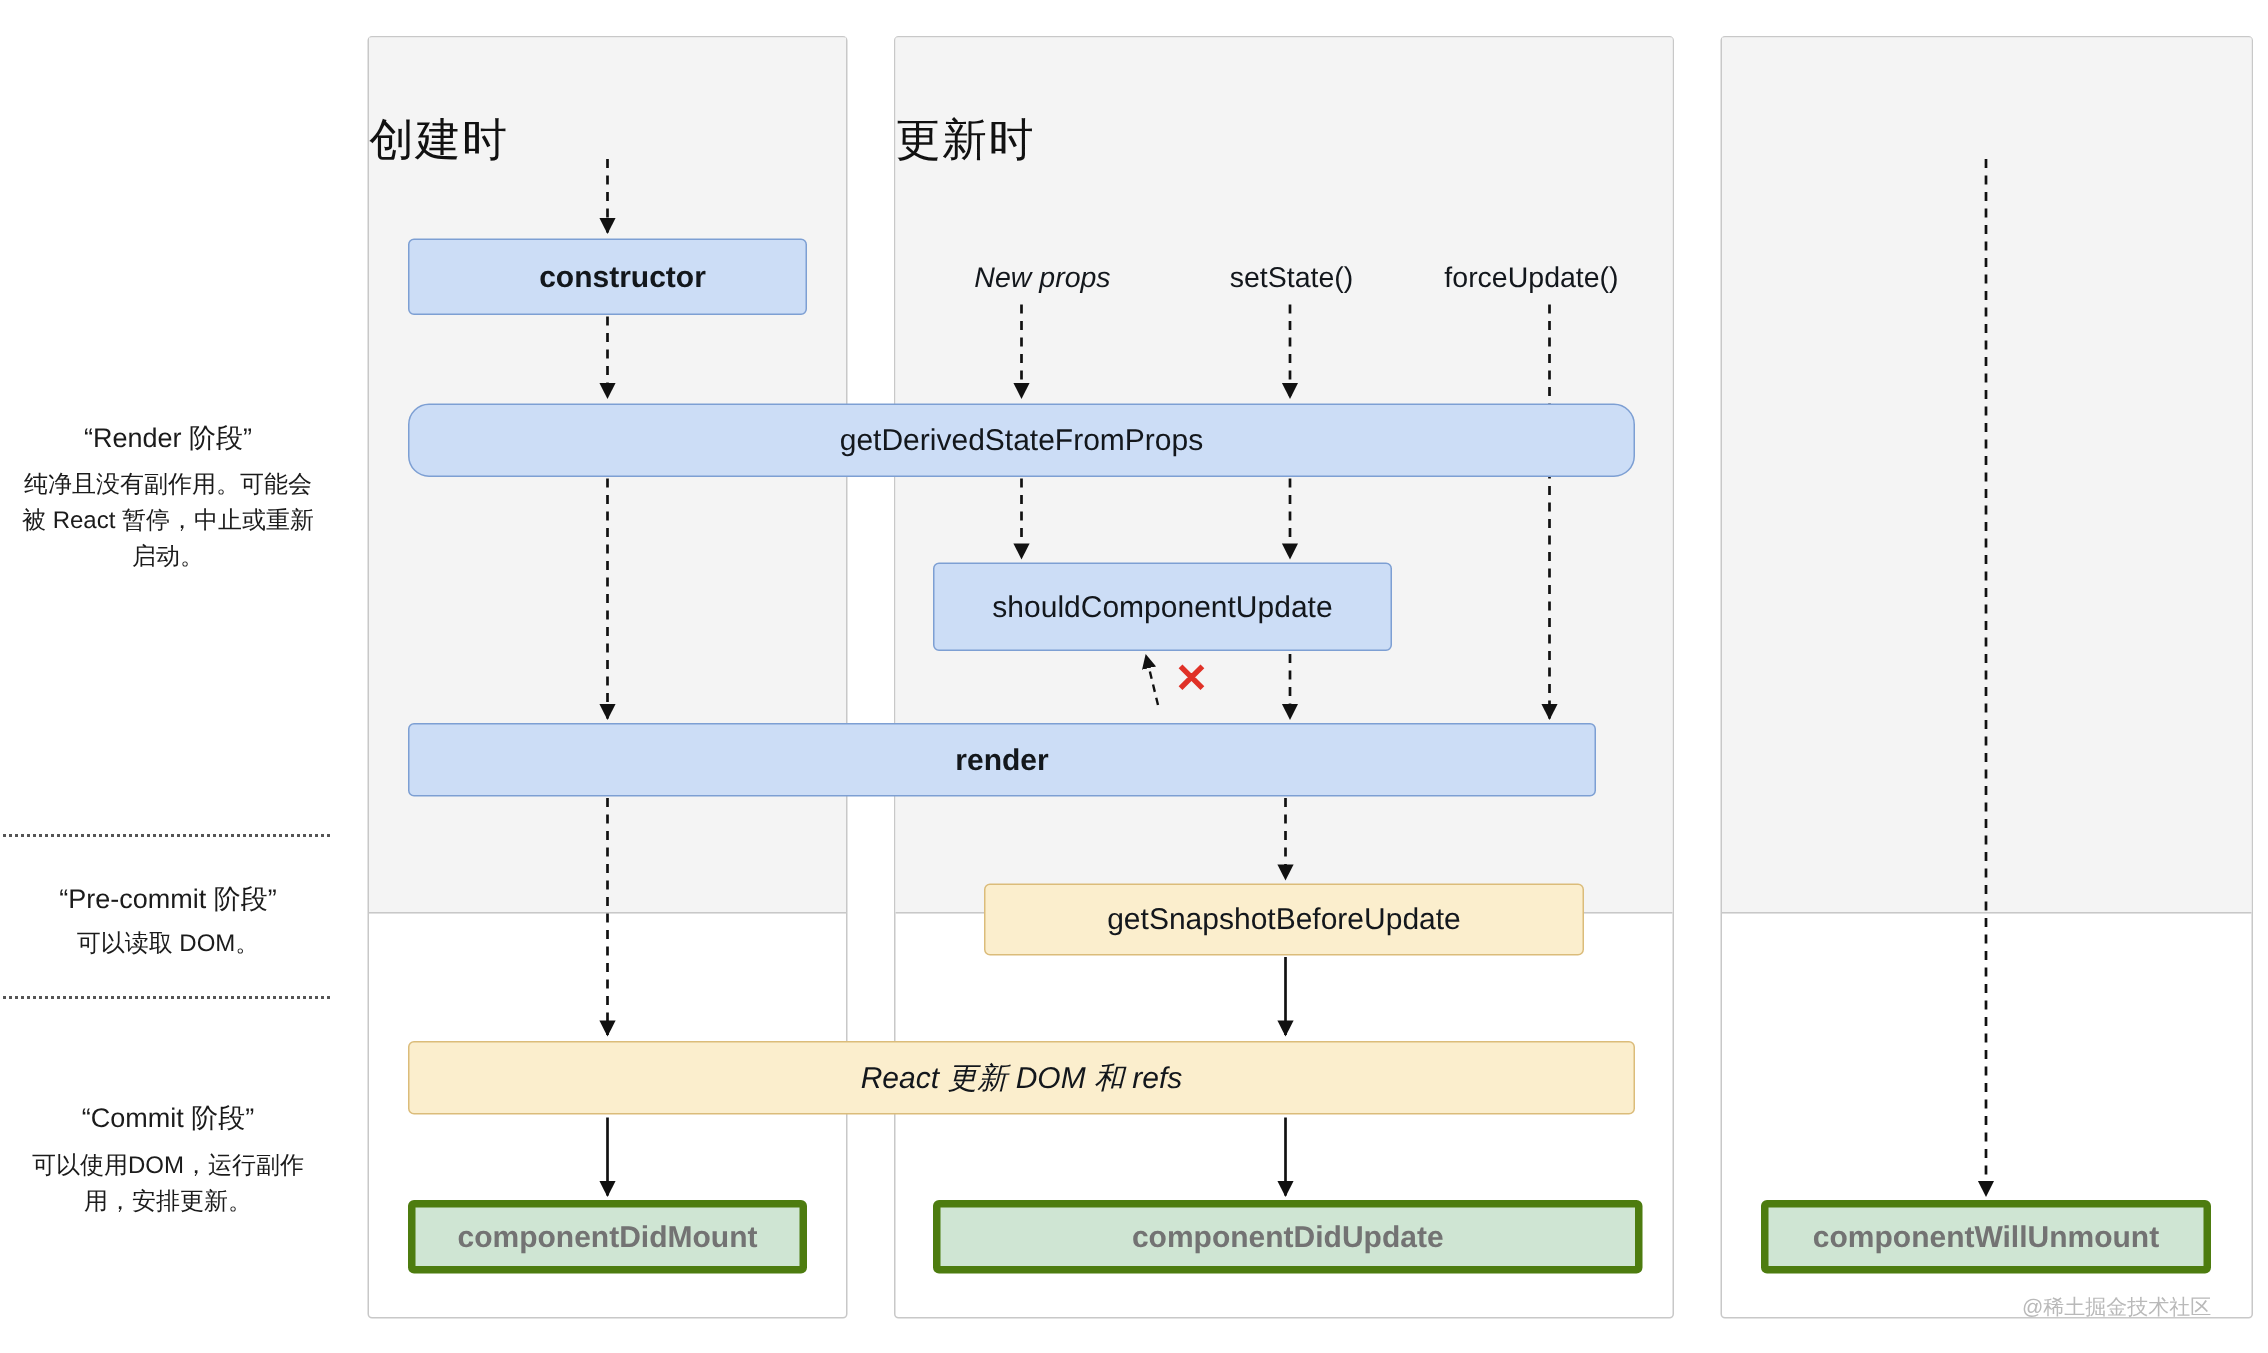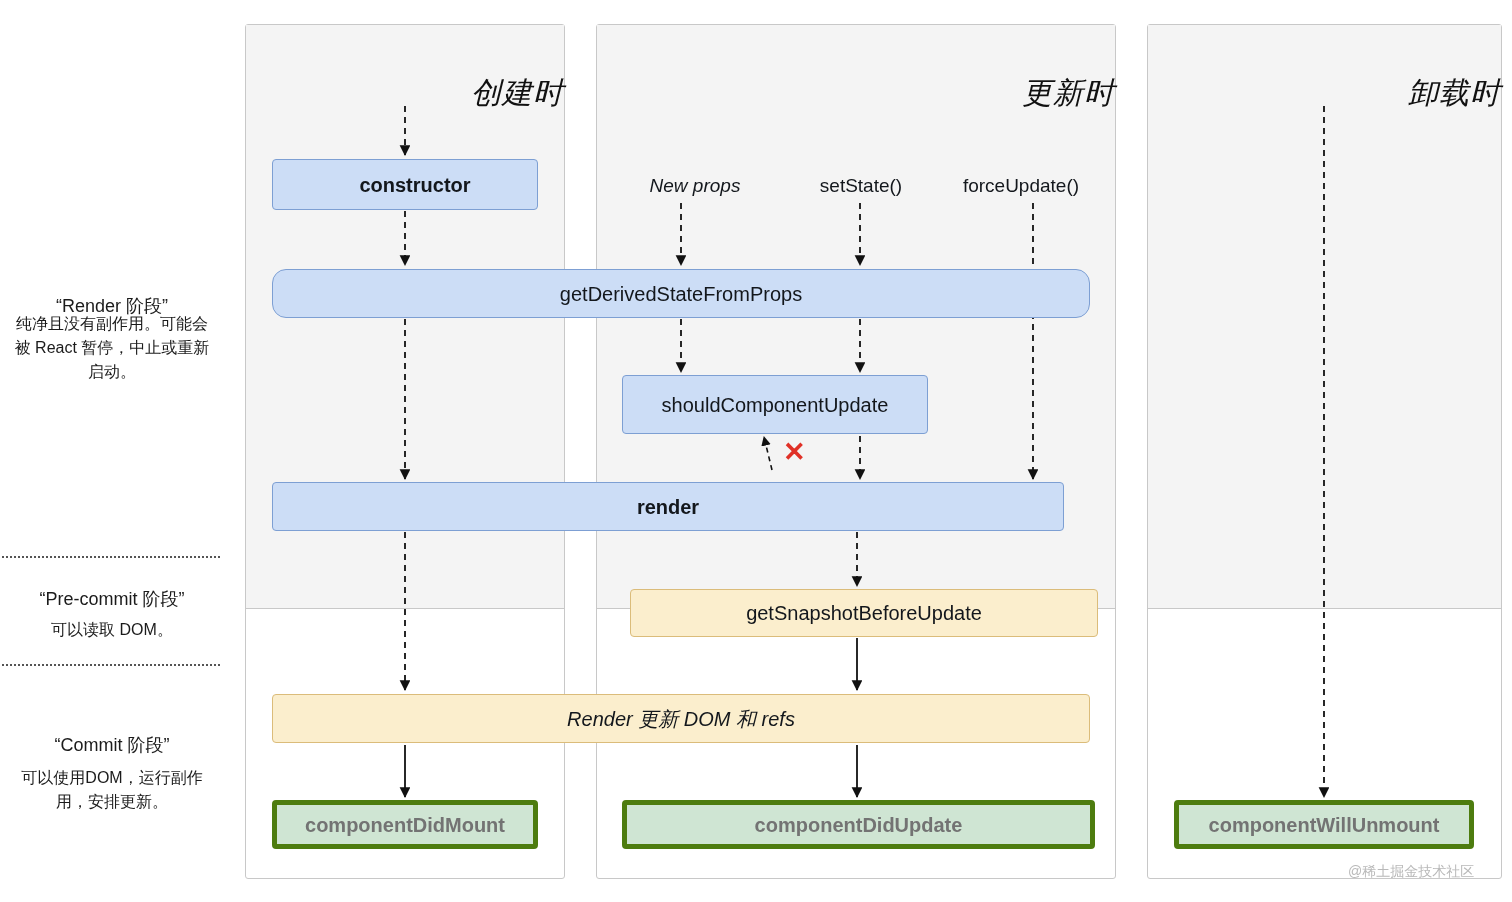--- a/index.html
+++ b/index.html
@@ -34,26 +34,25 @@
     background: #f4f4f4;
     left: 0;
     right: 0;
     top: 0;
     box-sizing: border-box;
     border-bottom: 1px solid #c8c8c8;
   }
   .col-title {
     position: absolute;
     width: 100%;
-    text-align: right;
+    text-align: left;
     font-size: 30px;
     font-weight: 400;
     color: #111;
     letter-spacing: 1px;
-    font-style: italic;
   }
 
   
   .phase-title {
     position: absolute;
     text-align: center;
     font-size: 18px;
     color: #1b1b1b;
     width: 220px;
     left: 2px;
@@ -150,24 +149,23 @@
     <div class="col-title" style="top:48px;">创建时</div>
   </div>
 
   <div class="column" style="left:596px; top:24px; width:520px; height:855px;">
     <div class="col-shade" style="height:584px;"></div>
     <div class="col-title" style="top:48px;">更新时</div>
   </div>
 
   <div class="column" style="left:1147px; top:24px; width:355px; height:855px;">
     <div class="col-shade" style="height:584px;"></div>
-    <div class="col-title" style="top:48px;">卸载时</div>
   </div>
 
-  <div class="phase-title" style="top:280px;margin-top:14px;">“Render 阶段”</div>
+  <div class="phase-title" style="top:280px;">“Render 阶段”</div>
   <div class="phase-desc" style="top:312px;">纯净且没有副作用。可能会被 React 暂停，中止或重新启动。</div>
 
   <div class="dotted-sep" style="top:556px;"></div>
   <div class="phase-title" style="top:587px;">“Pre-commit 阶段”</div>
   <div class="phase-desc" style="top:618px;">可以读取 DOM。</div>
   <div class="dotted-sep" style="top:664px;"></div>
 
   <div class="phase-title" style="top:733px;">“Commit 阶段”</div>
   <div class="phase-desc" style="top:766px;">可以使用DOM，运行副作用，安排更新。</div>
 
@@ -215,23 +213,23 @@
   <div class="redx" style="left:783px; top:439px;">✕</div>
 
   <div class="node blue bold" style="left:272px; top:159px; width:266px; height:51px;padding-left:20px;">constructor</div>
 
   <div class="node blue" style="left:272px; top:269px; width:818px; height:49px;border-radius:14px;">getDerivedStateFromProps</div>
 
   <div class="node blue" style="left:622px; top:375px; width:306px; height:59px;">shouldComponentUpdate</div>
 
   <div class="node blue bold" style="left:272px; top:482px; width:792px; height:49px;">render</div>
 
-  <div class="node yellow" style="left:630px; top:589px; width:468px; height:48px;">getSnapshotBeforeUpdate</div>
-
-  <div class="node yellow italic" style="left:272px; top:694px; width:818px; height:49px;">Render 更新 DOM 和 refs</div>
+  <div class="node yellow" style="left:656px; top:589px; width:400px; height:48px;">getSnapshotBeforeUpdate</div>
+
+  <div class="node yellow italic" style="left:272px; top:694px; width:818px; height:49px;">React 更新 DOM 和 refs</div>
 
   <div class="node green bold" style="left:272px; top:800px; width:266px; height:49px;">componentDidMount</div>
 
   <div class="node green bold" style="left:622px; top:800px; width:473px; height:49px;">componentDidUpdate</div>
 
   <div class="node green bold" style="left:1174px; top:800px; width:300px; height:49px;">componentWillUnmount</div>
 
   <div class="watermark" style="left:1348px; top:863px;">@稀土掘金技术社区</div>
 
 </div>

